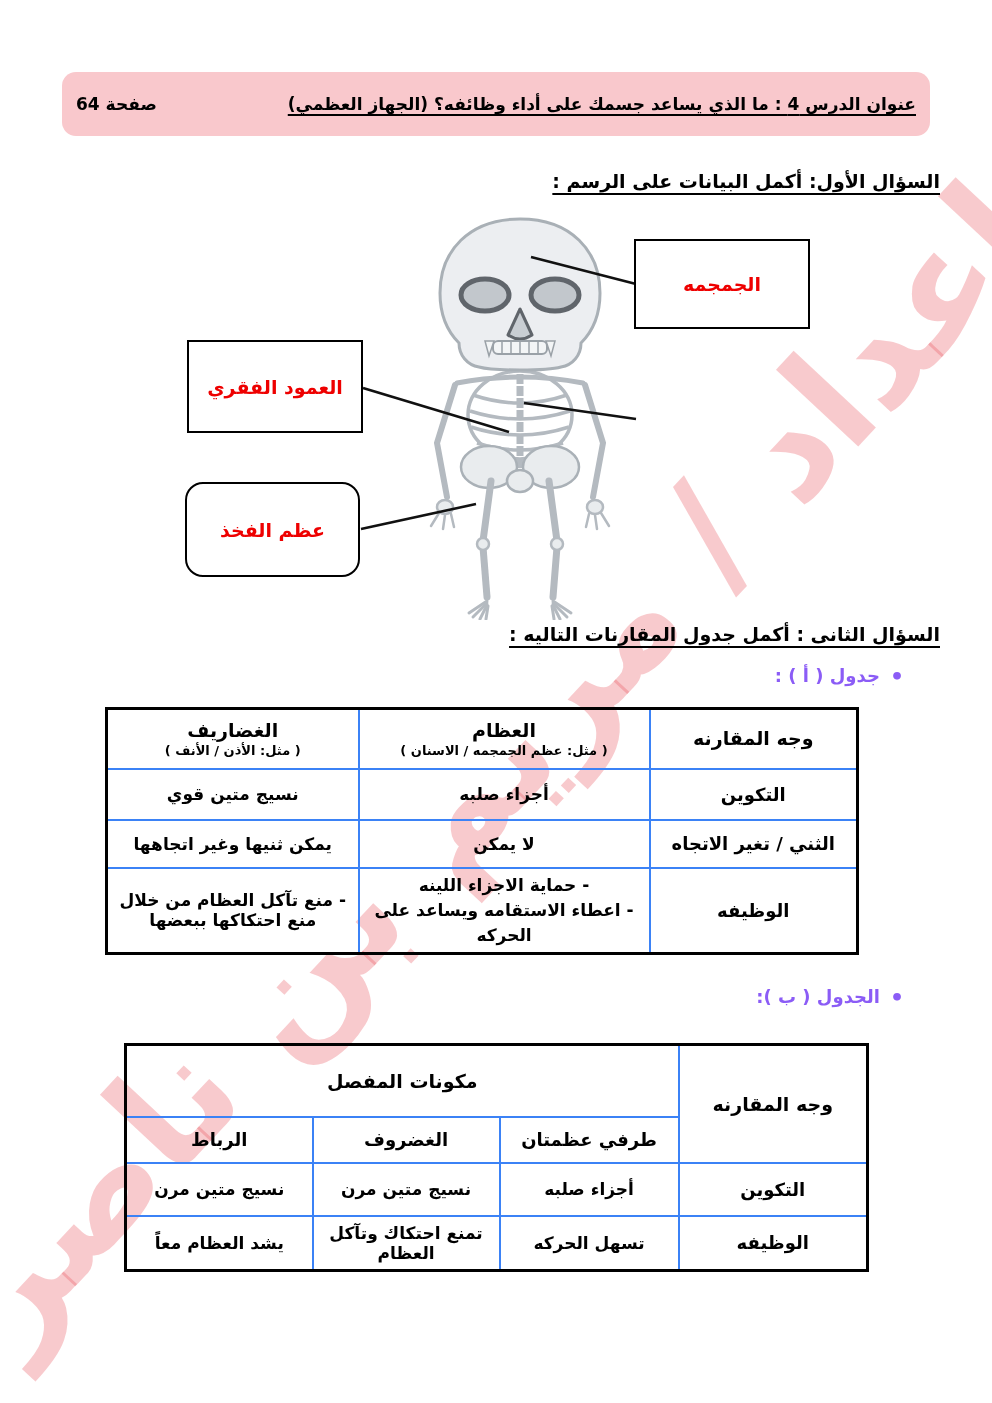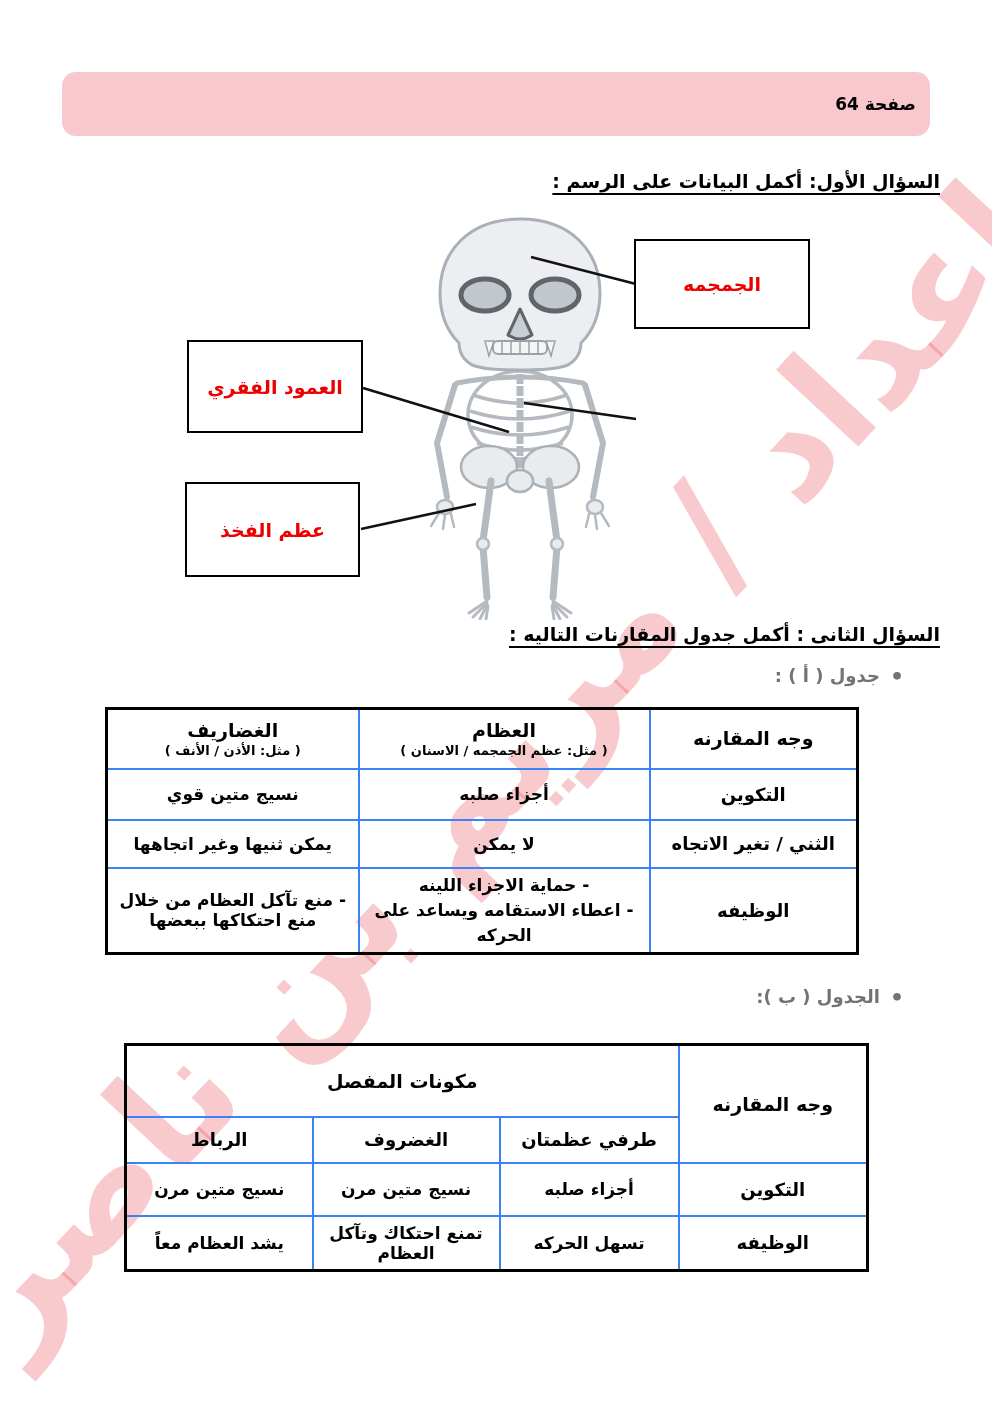--- a/index.html
+++ b/index.html
@@ -36,39 +36,39 @@
   .q-heading {
     position:absolute; right:52px; z-index:2;
     font-size:19px; font-weight:bold; color:#000;
     text-decoration:underline; text-decoration-thickness:2px; text-underline-offset:5px;
   }
   #q1-heading { top:170px; }
   #q2-heading { top:623px; }
 
   .bullet-item {
     position:absolute; right:88px; z-index:2;
-    font-size:18px; font-weight:bold; color:#737373; direction:rtl;
+    font-size:18px; font-weight:bold; color:#8b5cf6; direction:rtl;
   }
   .bullet-item::before { content:"•"; font-size:22px; margin-left:10px; vertical-align:-2px; }
   #bullet-a { top:664px; }
   #bullet-b { top:985px; }
 
   
   .skeleton-svg { position:absolute; left:385px; top:215px; width:270px; height:405px; z-index:2; }
   .connector-svg { position:absolute; left:0; top:0; width:992px; height:1403px; z-index:3; pointer-events:none; }
   .label-box {
     position:absolute; z-index:3; background:#ffffff;
     border:2.5px solid #000;
     display:flex; align-items:center; justify-content:center;
     font-size:19px; font-weight:bold; color:#ee0000; text-align:left;
   }
   #box-skull   { left:634px; top:239px; width:176px; height:90px; }
   #box-ribcage { left:634px; top:377px; width:176px; height:87px; }
   #box-spine   { left:187px; top:340px; width:176px; height:93px; }
-  #box-femur   { left:185px; top:482px; width:175px; height:95px; }
+  #box-femur   { left:185px; top:482px; width:175px; height:95px;border-radius:18px; }
 
   
   table.cmp {
     position:absolute; z-index:2; border-collapse:collapse; direction:rtl;
     table-layout:fixed; background:transparent;
   }
   table.cmp th, table.cmp td {
     border:2px solid #3b82f6; text-align:center; vertical-align:middle;
     font-weight:bold; color:#000; padding:4px 4px; background:transparent;
   }
@@ -91,20 +91,21 @@
   #table-b tr.row-2 td { height:55px;margin-top:12px; }
 </style>
 </head>
 <body>
 
 <div class="page">
 
   <div class="watermark">اعداد / مريم بن ناصر</div>
 
   <div class="header">
+    <div class="lesson-title">عنوان الدرس 4 : ما الذي يساعد جسمك على أداء وظائفه؟ (الجهاز العظمي)</div>
     <div class="page-num">صفحة 64</div>
   </div>
 
   <div class="q-heading" id="q1-heading">السؤال الأول: أكمل البيانات على الرسم :</div>
 
   <svg class="skeleton-svg" viewBox="0 0 270 405" aria-hidden="true">
 
     <g fill="none" stroke="#b4bac0" stroke-width="6" stroke-linecap="round">
       <path d="M70,170 L52,228 L62,282"></path>
       <path d="M200,170 L218,228 L208,282"></path>

